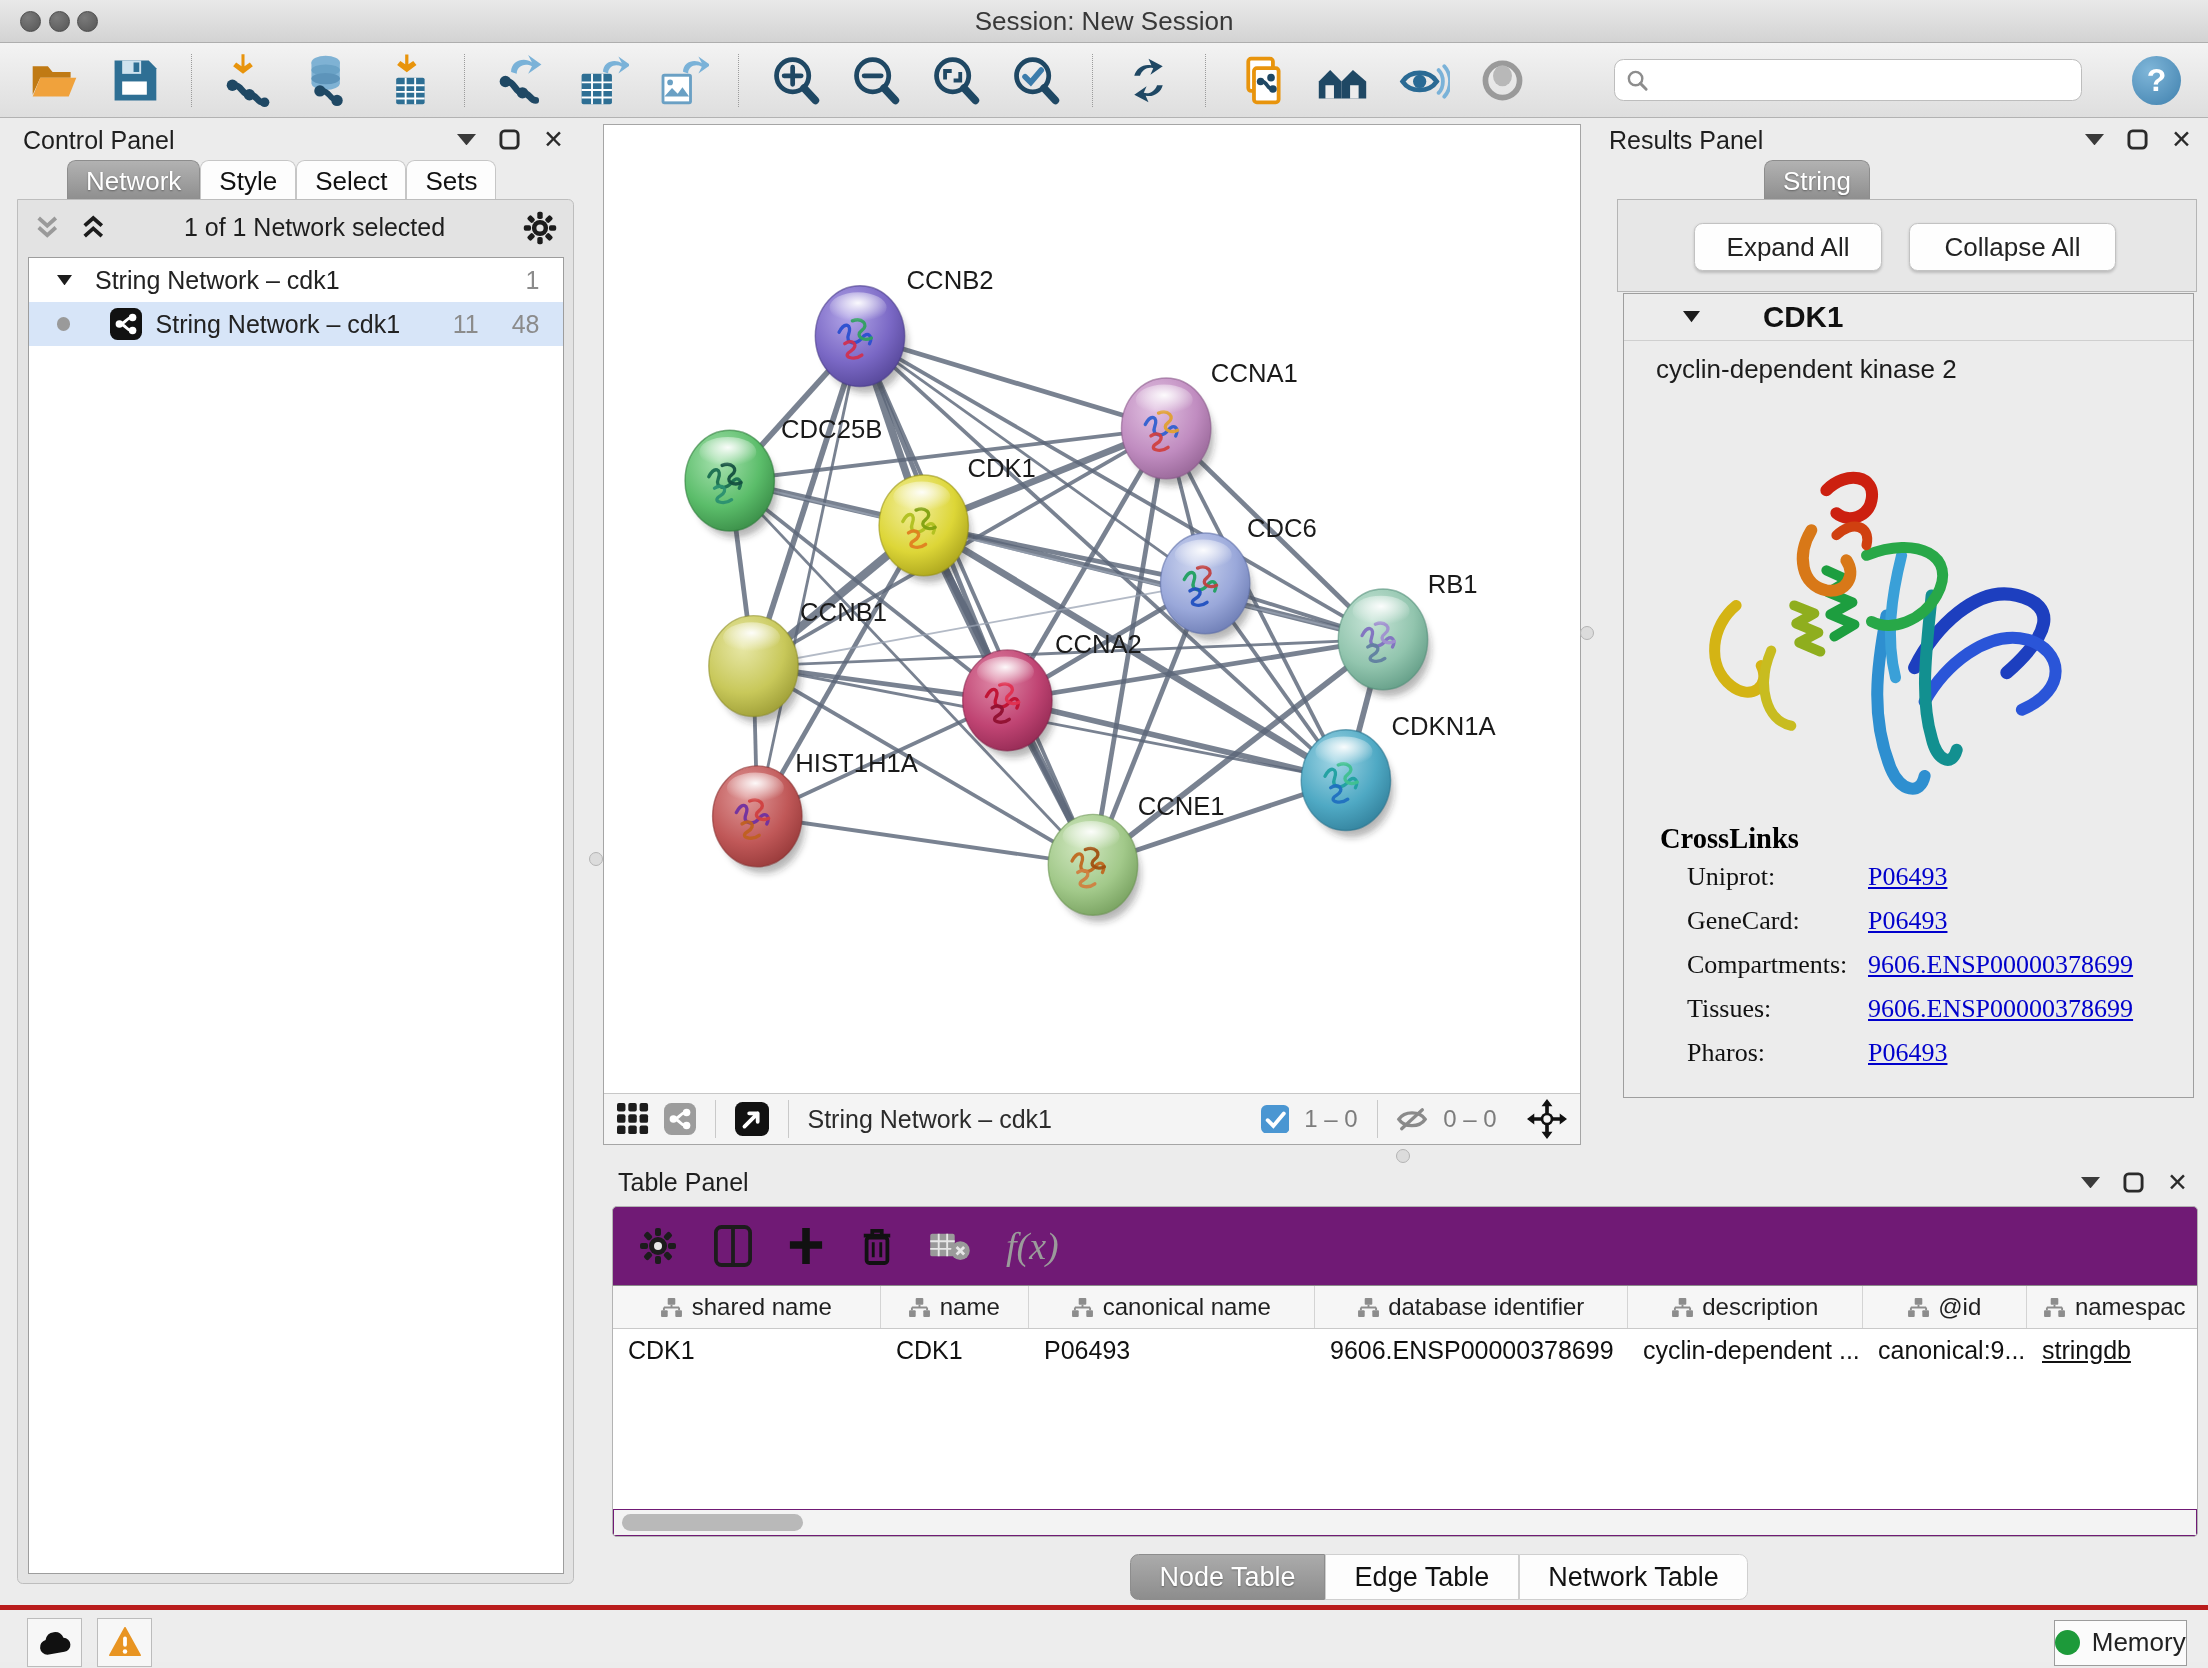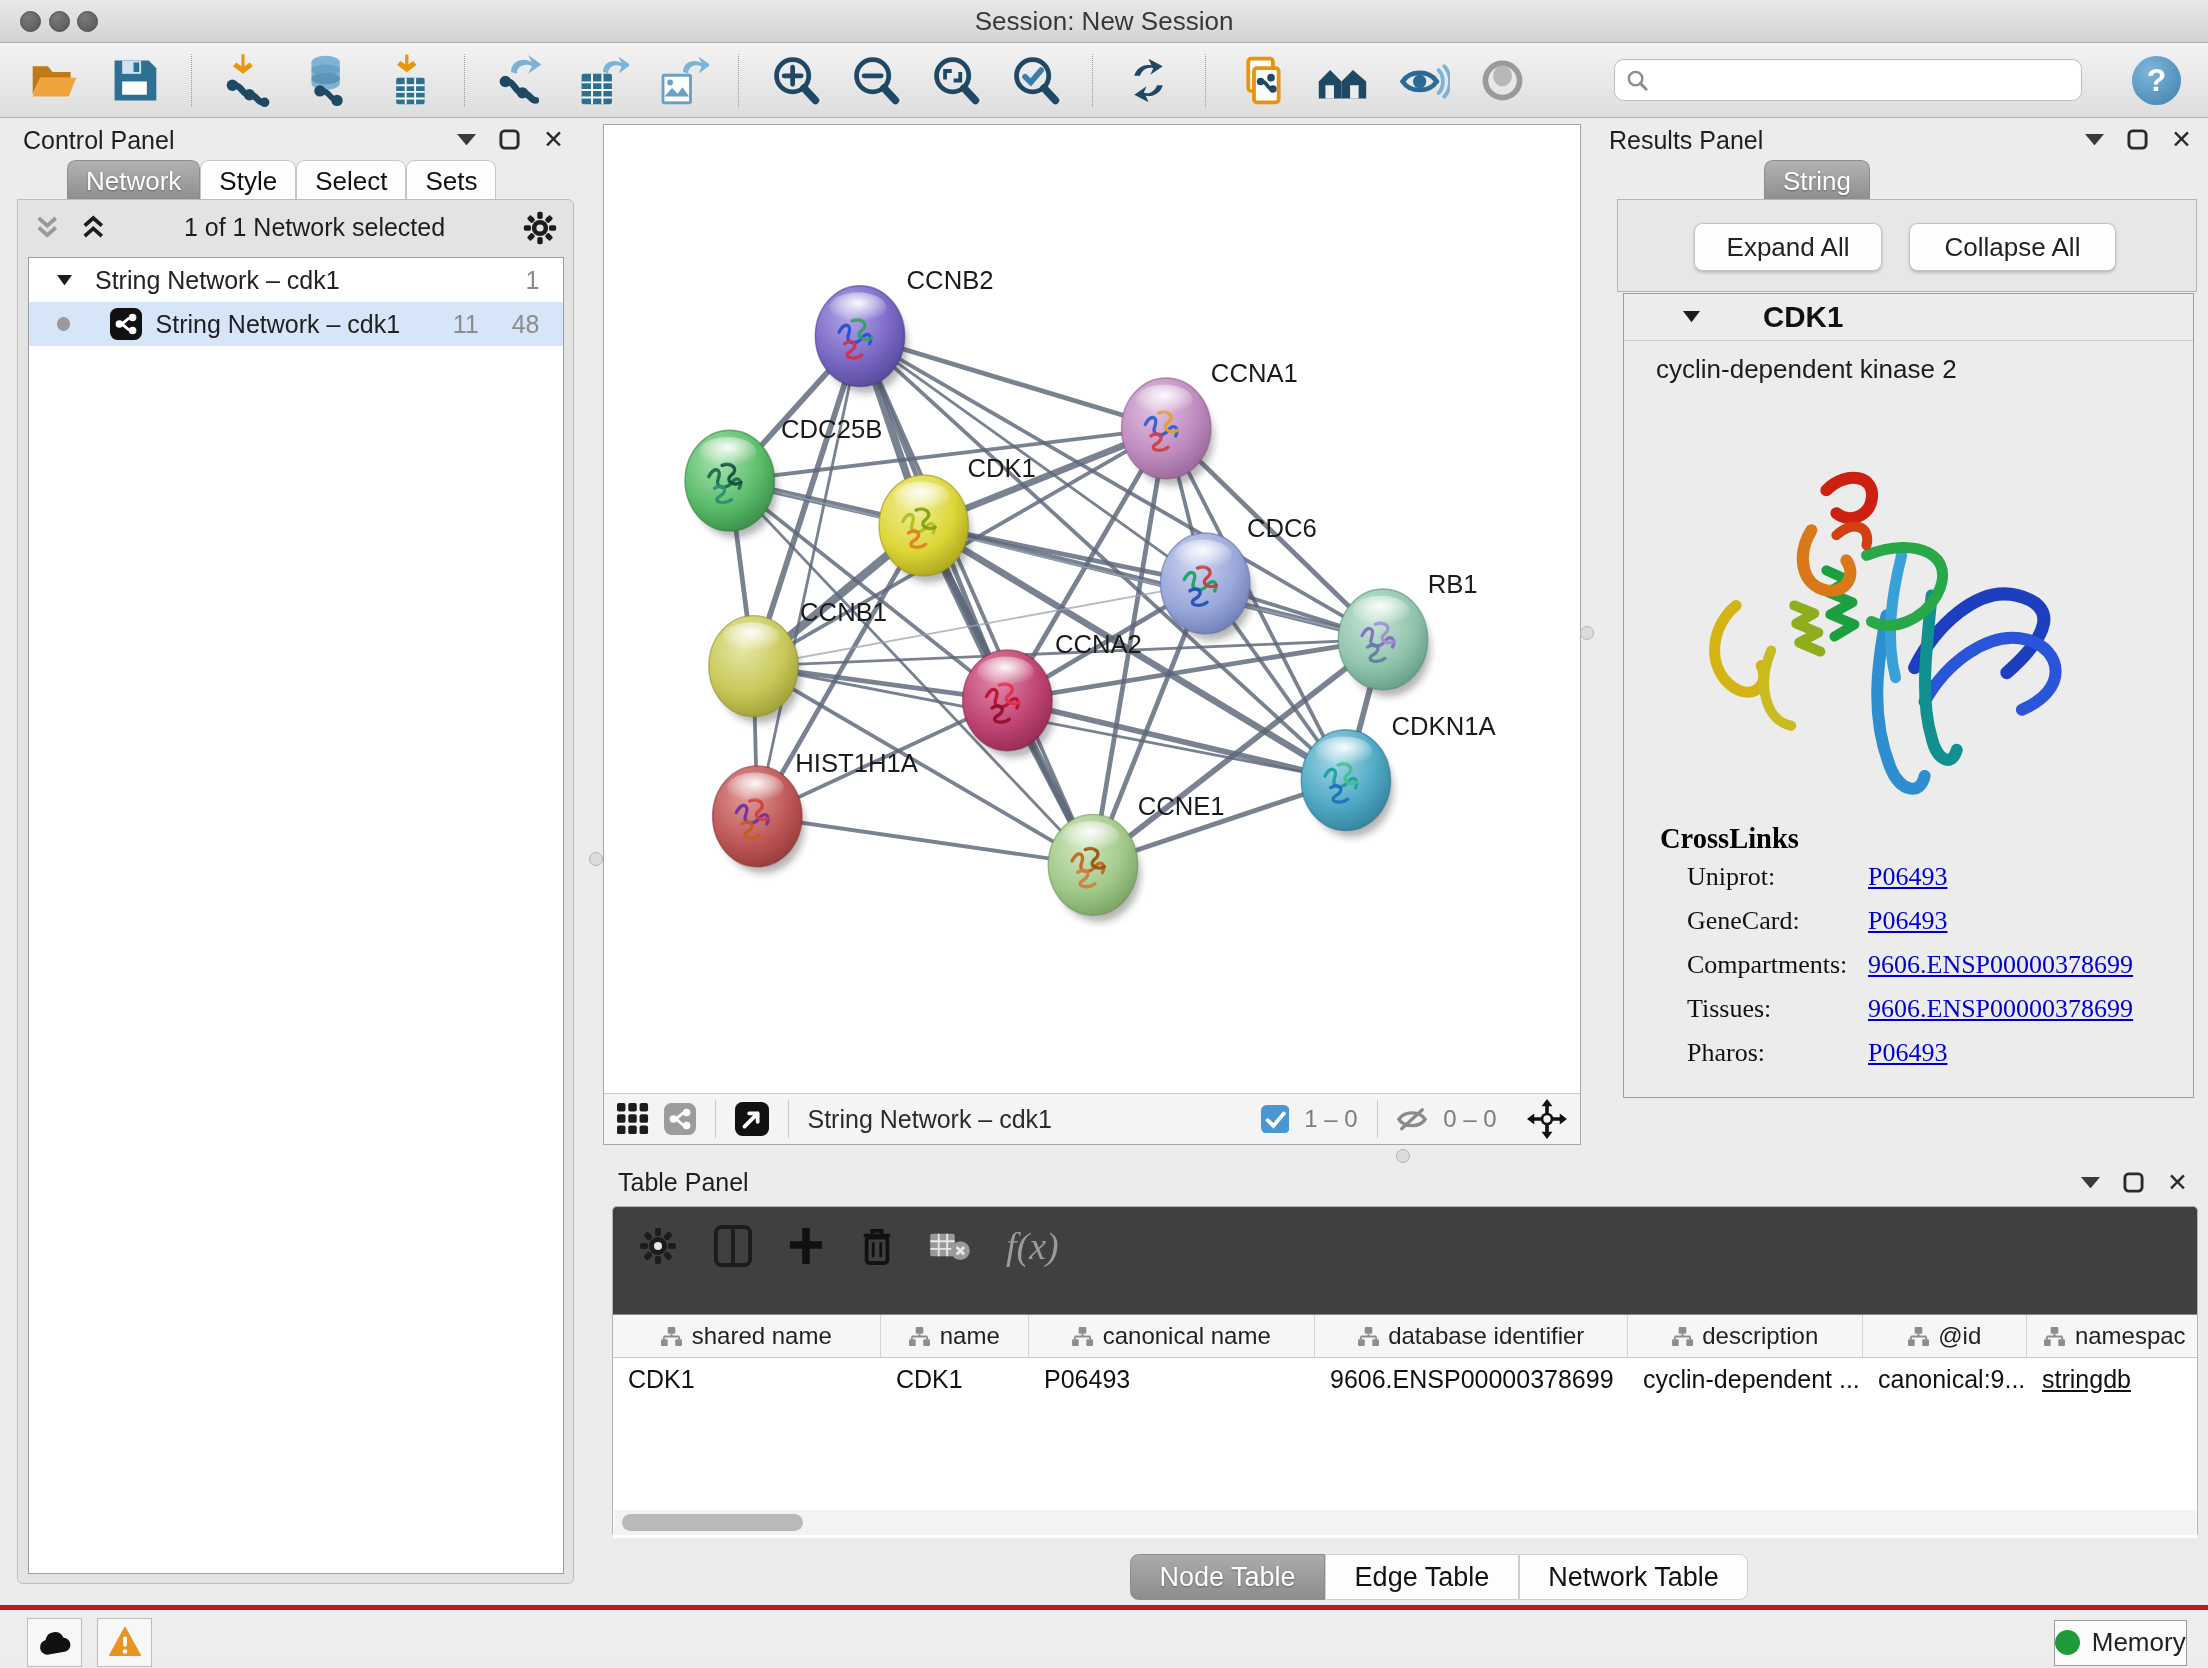--- a/index.html
+++ b/index.html
@@ -65,26 +65,26 @@
   #rp-card-header{height:46px;border-bottom:1px solid #cfcfcf;display:flex;align-items:center;}
   #rp-gene{font-size:29.5px;font-weight:bold;color:#111;}
   #rp-desc{font-size:26px;color:#1c1c1c;margin:13.3px 0 0 32px;}
   #rp-protein{position:absolute;left:48px;top:143px;}
   #rp-cross{position:absolute;left:36px;top:529px;font-family:"Liberation Serif","DejaVu Serif",serif;}
   #rp-cross-title{font-size:28.5px;font-weight:bold;color:#000;}
   .cl-row{display:flex;height:44px;align-items:center;}
   .cl-label{width:181px;font-size:26px;color:#111;padding-left:27px;}
   .cl-value{font-size:26px;color:#0000cc;text-decoration:underline;cursor:pointer;}
   
-  #tp-box{position:absolute;left:612px;top:1206px;width:1586px;height:331px;background:#404040;
+  #tp-box{position:absolute;left:612px;top:1206px;width:1586px;height:331px;background:#701a75;
     border:1px solid #b3b3b3;border-radius:4.8px;box-sizing:border-box;}
   #tp-toolbar{height:78px;display:flex;align-items:center;padding-left:25px;gap:36px;}
   #tp-fx{font-family:"Liberation Serif","DejaVu Serif",serif;font-style:italic;font-size:38px;color:#9b9b9b;}
   #tp-table{position:absolute;left:0;top:78px;width:100%;height:224px;background:#fff;
-    border-top:1.9px solid #8a8a8a;box-sizing:border-box;overflow:hidden;margin-top:29px;}
+    border-top:1.9px solid #8a8a8a;box-sizing:border-box;overflow:hidden;}
   #tp-header{display:flex;height:42px;background:#f6f6f6;border-bottom:1px solid #c9c9c9;}
   .th{display:flex;align-items:center;justify-content:center;gap:9.5px;font-size:24px;color:#1f1f1f;
     border-right:1px solid #d4d4d4;box-sizing:border-box;cursor:pointer;}
   #tp-row{display:flex;height:42px;}
   .td{font-size:25px;color:#111;padding-left:15px;box-sizing:border-box;display:flex;align-items:center;
     white-space:nowrap;overflow:hidden;}
   #tp-hscroll{position:absolute;left:1px;bottom:1px;width:1582px;height:25px;background:#f3f3f3;}
   #tp-thumb{position:absolute;left:7.6px;top:3.8px;width:181px;height:17px;border-radius:8.6px;background:#b9b9b9;cursor:pointer;}
   #tp-tabs{position:absolute;left:1130px;top:1554px;display:flex;}
   .btab{height:44px;line-height:44px;padding:0 28.5px;font-size:27px;background:#fdfdfd;color:#111;

